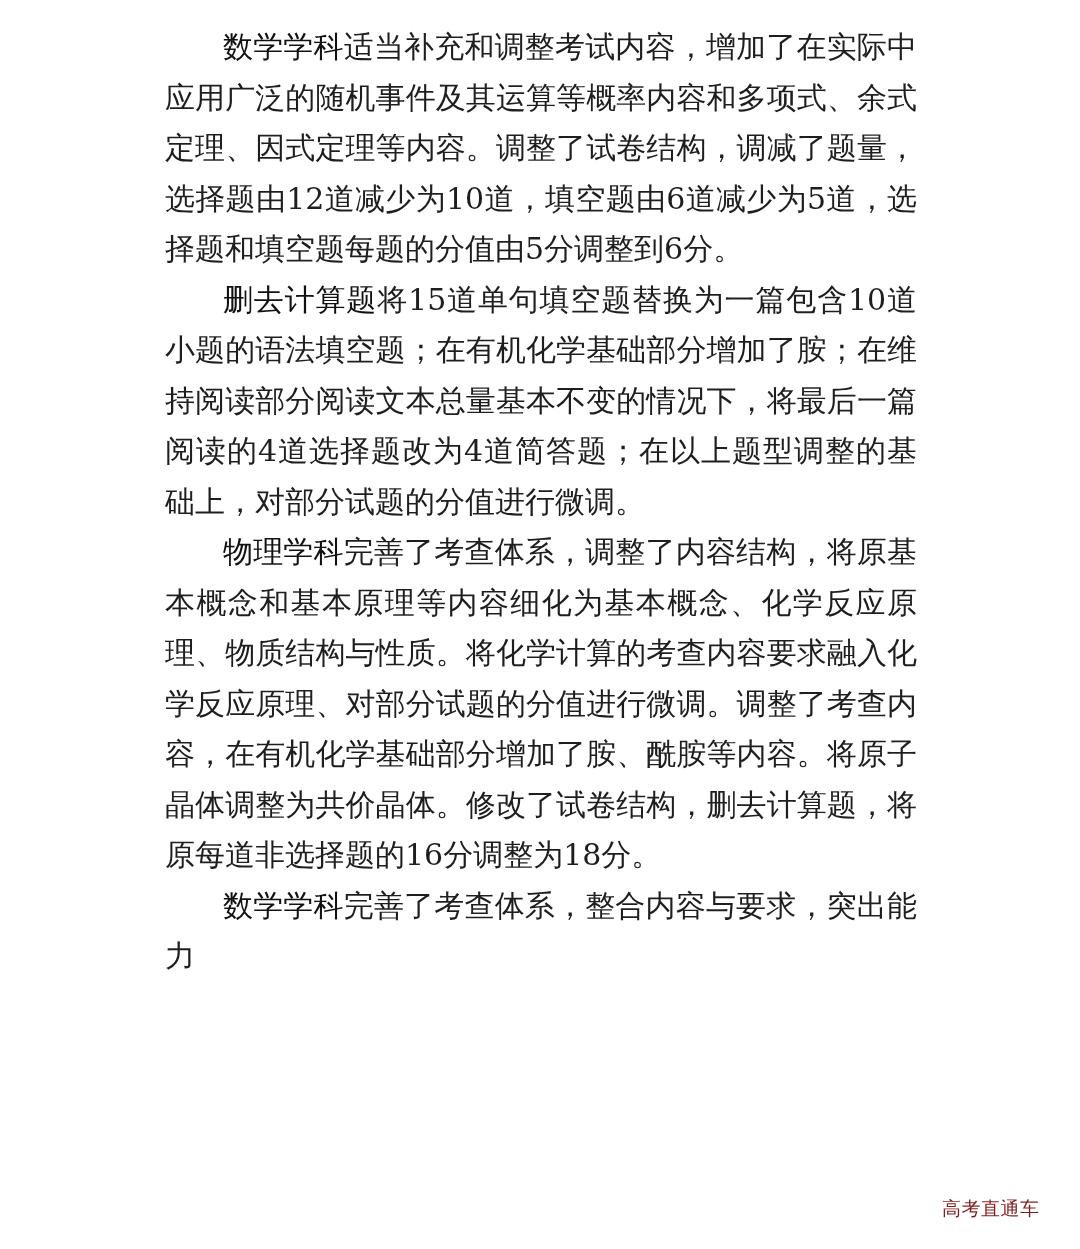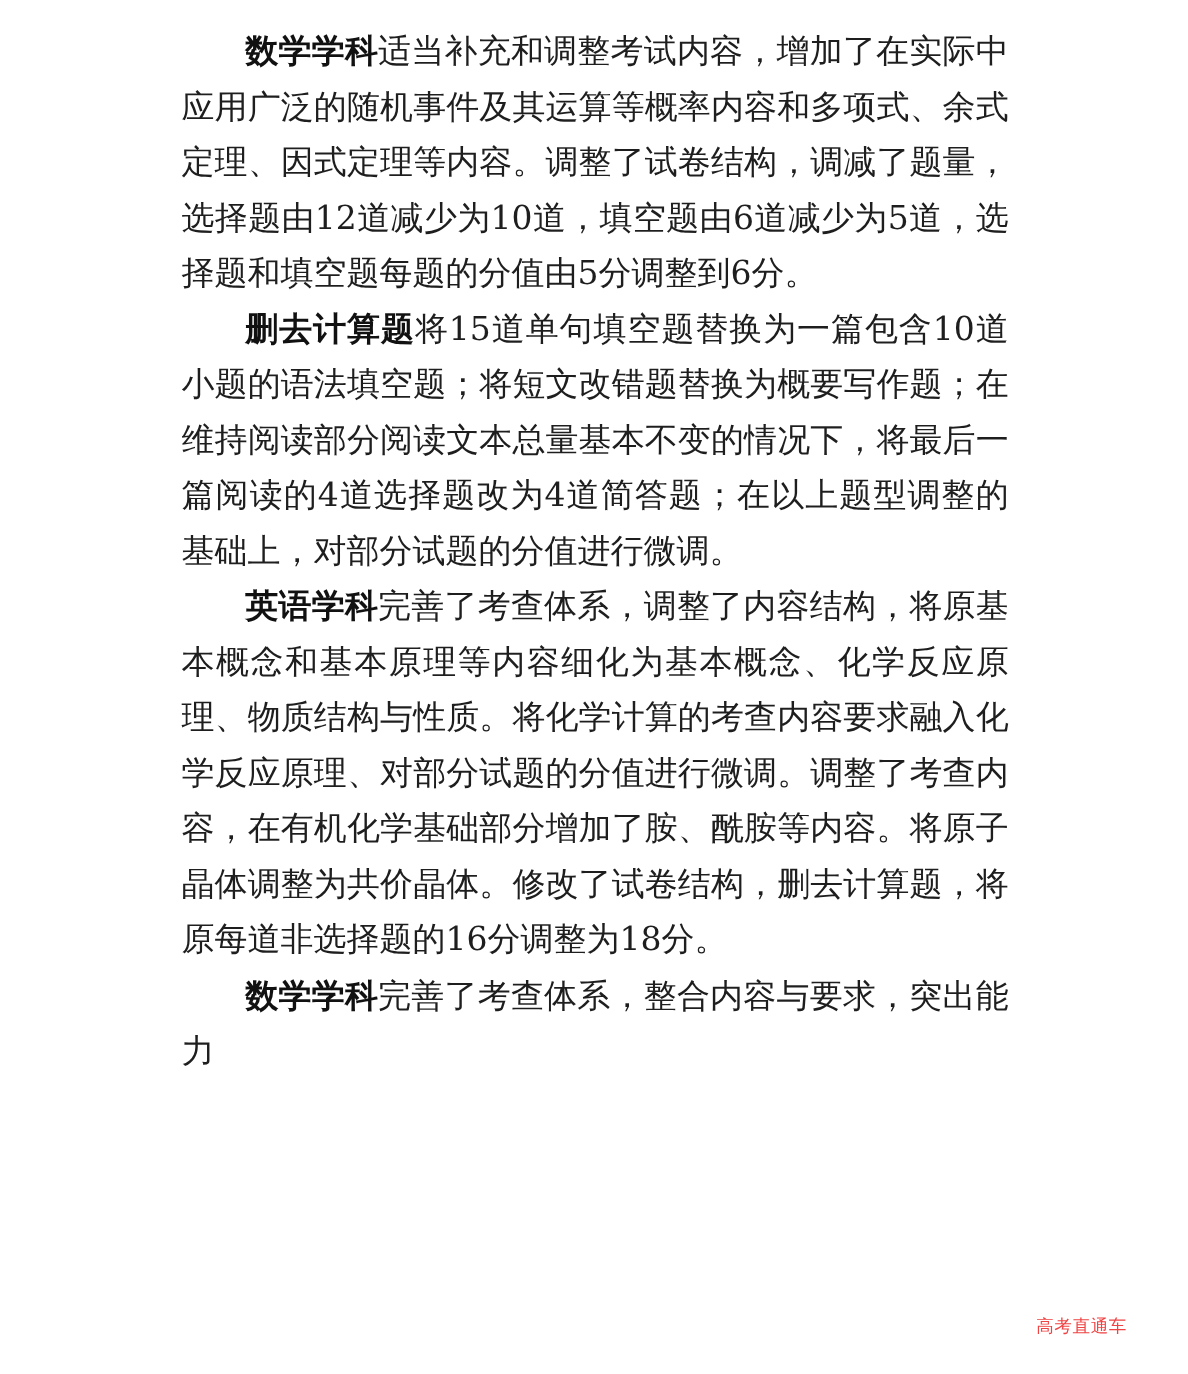--- a/index.html
+++ b/index.html
@@ -26,44 +26,44 @@
       text-justify: inter-character;
     }
     .para {
       margin: 0;
       padding: 0;
     }
     .para.indent {
       text-indent: 58px;
     }
     .subject {
-      font-weight: bold;
+      font-weight: normal;
       color: #111111;
     }
     .watermark {
       position: absolute;
       left: 942px;
       top: 1196px;
       font-family: "DejaVu Sans", "Liberation Sans", sans-serif;
-      font-size: 16px;
-      color: #ef4444;
+      font-size: 19px;
+      color: #7f1d1d;
       letter-spacing: 0.5px;
     }
   </style>
 </head>
 <body>
 
 <div class="page">
   <p class="para indent">
     <span class="subject">数学学科</span><span>适当补充和调整考试内容，增加了在实际中应用广泛的随机事件及其运算等概率内容和多项式、余式定理、因式定理等内容。调整了试卷结构，调减了题量，选择题由12道减少为10道，填空题由6道减少为5道，选择题和填空题每题的分值由5分调整到6分。</span>
   </p>
   <p class="para indent">
-    <span class="subject">删去计算题</span><span>将15道单句填空题替换为一篇包含10道小题的语法填空题；将短文改错题替换为概要写作题；在维持阅读部分阅读文本总量基本不变的情况下，将最后一篇阅读的4道选择题改为4道简答题；在以上题型调整的基础上，对部分试题的分值进行微调。</span>
+    <span class="subject">删去计算题</span><span>将15道单句填空题替换为一篇包含10道小题的语法填空题；在有机化学基础部分增加了胺；在维持阅读部分阅读文本总量基本不变的情况下，将最后一篇阅读的4道选择题改为4道简答题；在以上题型调整的基础上，对部分试题的分值进行微调。</span>
   </p>
   <p class="para indent">
-    <span class="subject">英语学科</span><span>完善了考查体系，调整了内容结构，将原基本概念和基本原理等内容细化为基本概念、化学反应原理、物质结构与性质。将化学计算的考查内容要求融入化学反应原理、对部分试题的分值进行微调。调整了考查内容，在有机化学基础部分增加了胺、酰胺等内容。将原子晶体调整为共价晶体。修改了试卷结构，删去计算题，将原每道非选择题的16分调整为18分。</span>
+    <span class="subject">物理学科</span><span>完善了考查体系，调整了内容结构，将原基本概念和基本原理等内容细化为基本概念、化学反应原理、物质结构与性质。将化学计算的考查内容要求融入化学反应原理、对部分试题的分值进行微调。调整了考查内容，在有机化学基础部分增加了胺、酰胺等内容。将原子晶体调整为共价晶体。修改了试卷结构，删去计算题，将原每道非选择题的16分调整为18分。</span>
   </p>
   <p class="para indent">
     <span class="subject">数学学科</span><span>完善了考查体系，整合内容与要求，突出能力</span>
   </p>
 </div>
 
 <div class="watermark">高考直通车</div>
 
 </body></html>

